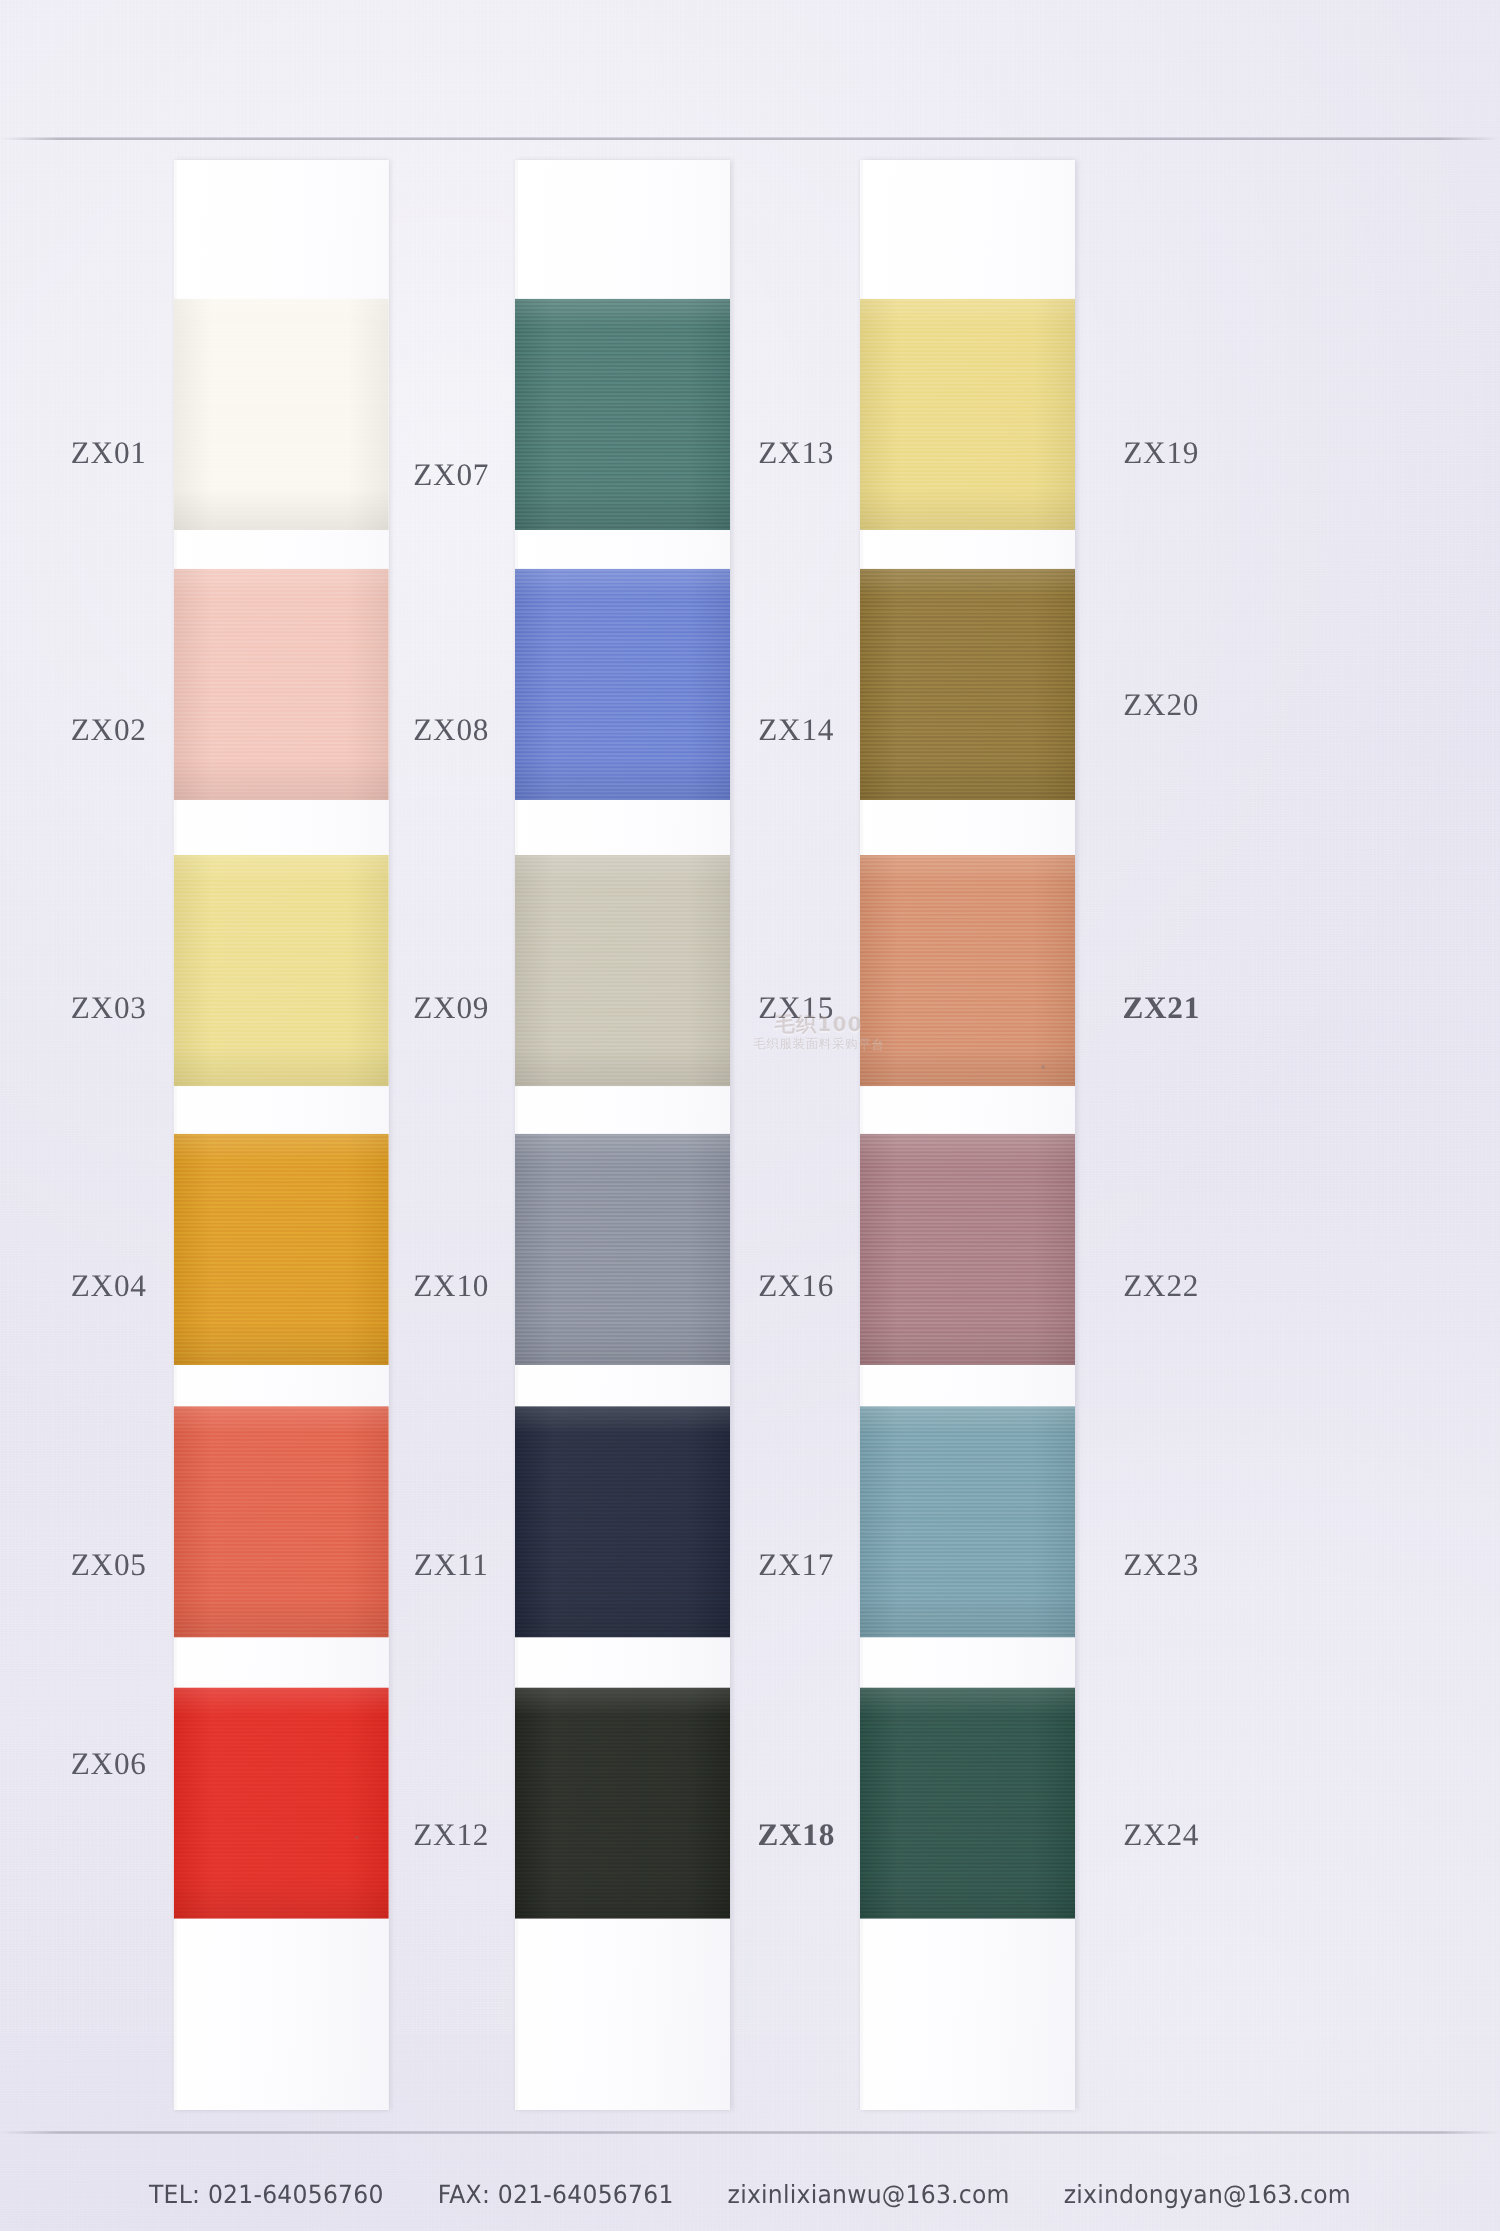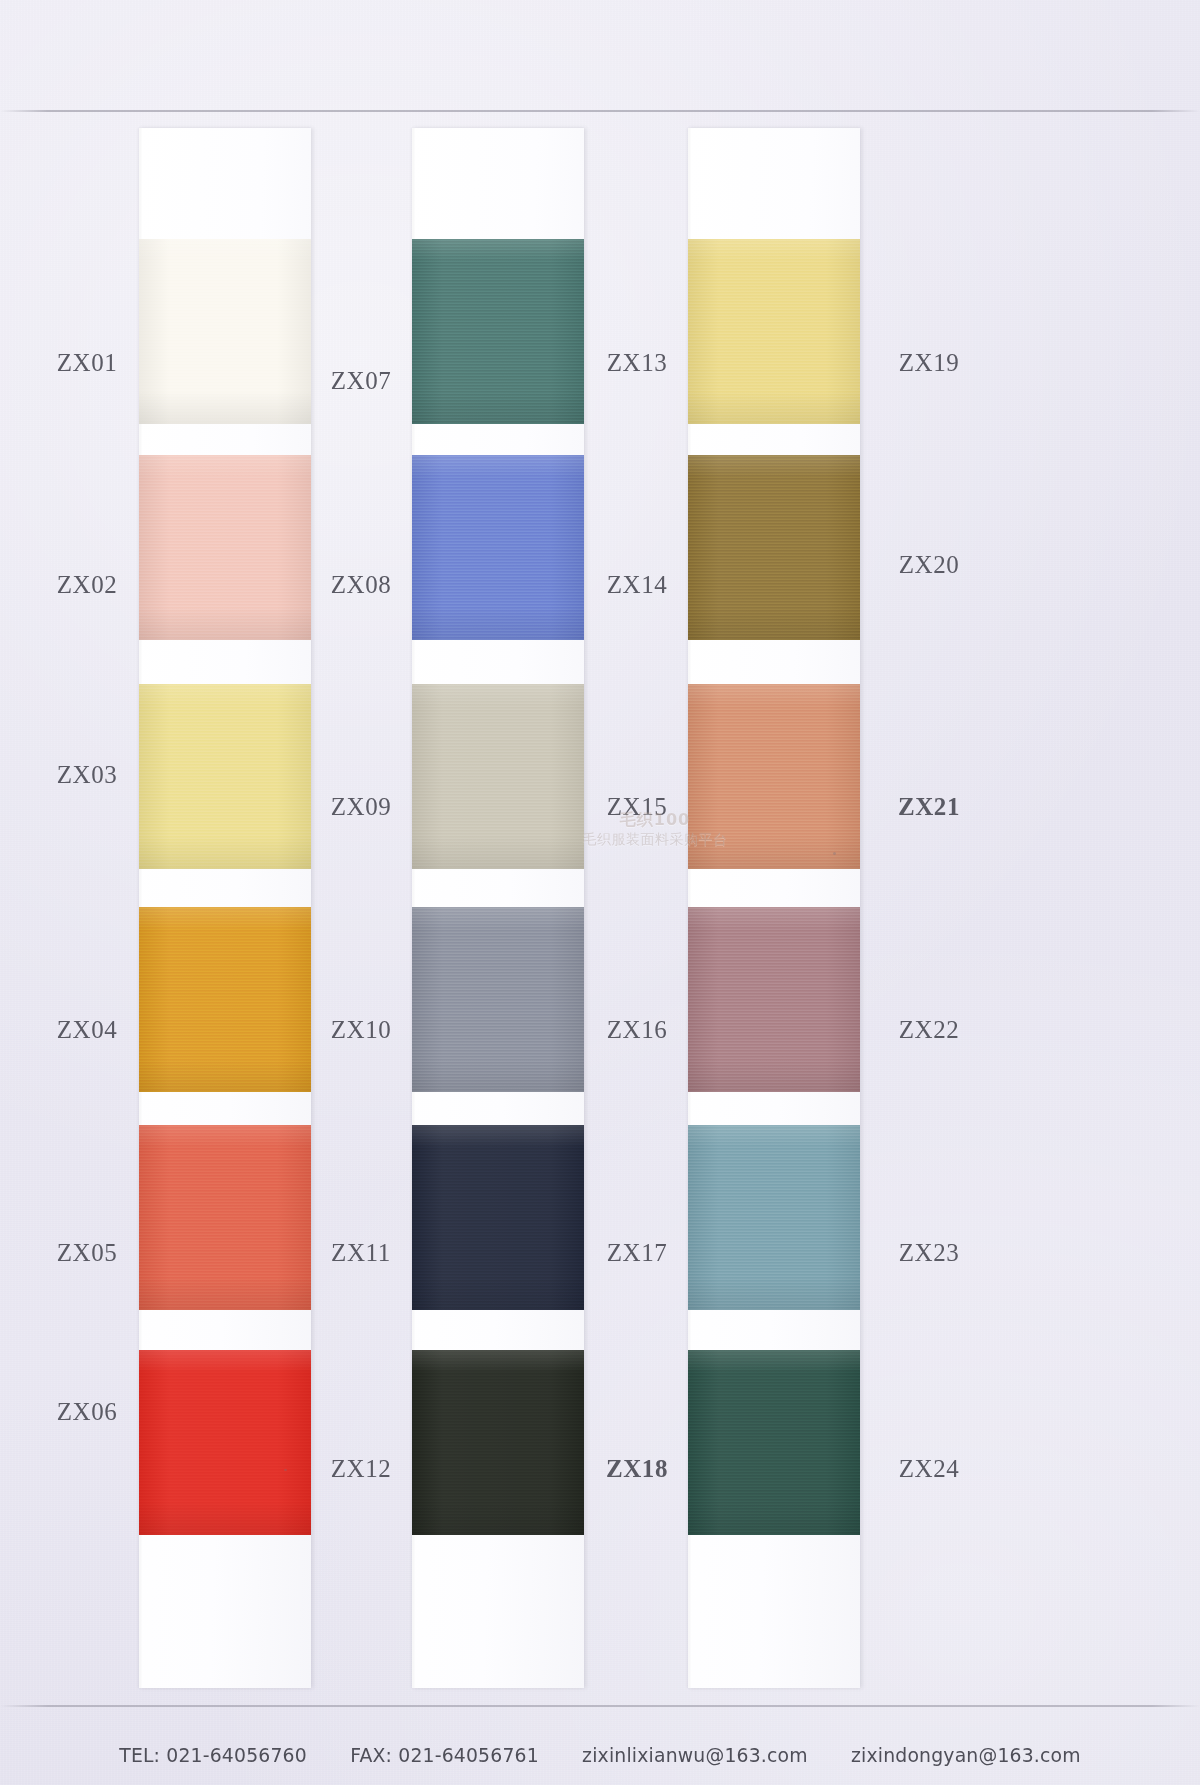--- a/index.html
+++ b/index.html
@@ -162,22 +162,22 @@
   #watermark-main {
     font-family: "DejaVu Sans", sans-serif;
     font-size: 16px;
     font-weight: 700;
     color: #b9a9a0;
     letter-spacing: 1px;
     text-shadow: 0 1px 0 rgba(255,255,255,.8);
   }
   #watermark-sub {
     margin-top: 4px;
-    font-family: Liberation Sans, sans-serif;
-    font-size: 14px;
+    font-family: Liberation Mono, monospace;
+    font-size: 10px;
     color: #b5a9a4;
     letter-spacing: .5px;
     text-shadow: 0 1px 0 rgba(255,255,255,.7);
   }
 
   
   #footer-rule {
     position: absolute;
     bottom: 78px;
     left: 0; right: 0;
@@ -230,21 +230,21 @@
         <div class="swatch-fill" style="background: rgb(251, 248, 240);"></div>
       </div>
       <div class="swatch-label col-label-1" style="top: 349px;">ZX01</div>
       <div class="swatch" style="left: 139px; top: 455px; width: 172px; height: 185px;">
         <div class="swatch-fill" style="background: rgb(243, 198, 187);"></div>
       </div>
       <div class="swatch-label col-label-1" style="top: 571px;">ZX02</div>
       <div class="swatch" style="left: 139px; top: 684px; width: 172px; height: 185px;">
         <div class="swatch-fill" style="background: rgb(237, 223, 143);"></div>
       </div>
-      <div class="swatch-label col-label-1" style="top: 761px;">ZX03</div>
+      <div class="swatch-label col-label-1" style="top: 793px;">ZX03</div>
       <div class="swatch" style="left: 139px; top: 907px; width: 172px; height: 185px;">
         <div class="swatch-fill" style="background: rgb(221, 154, 36);"></div>
       </div>
       <div class="swatch-label col-label-1" style="top: 1016px;">ZX04</div>
       <div class="swatch" style="left: 139px; top: 1125px; width: 172px; height: 185px;">
         <div class="swatch-fill" style="background: rgb(226, 97, 74);"></div>
       </div>
       <div class="swatch-label col-label-1" style="top: 1239px;">ZX05</div>
       <div class="swatch" style="left: 139px; top: 1350px; width: 172px; height: 185px;">
         <div class="swatch-fill" style="background: rgb(226, 42, 34);"></div>

